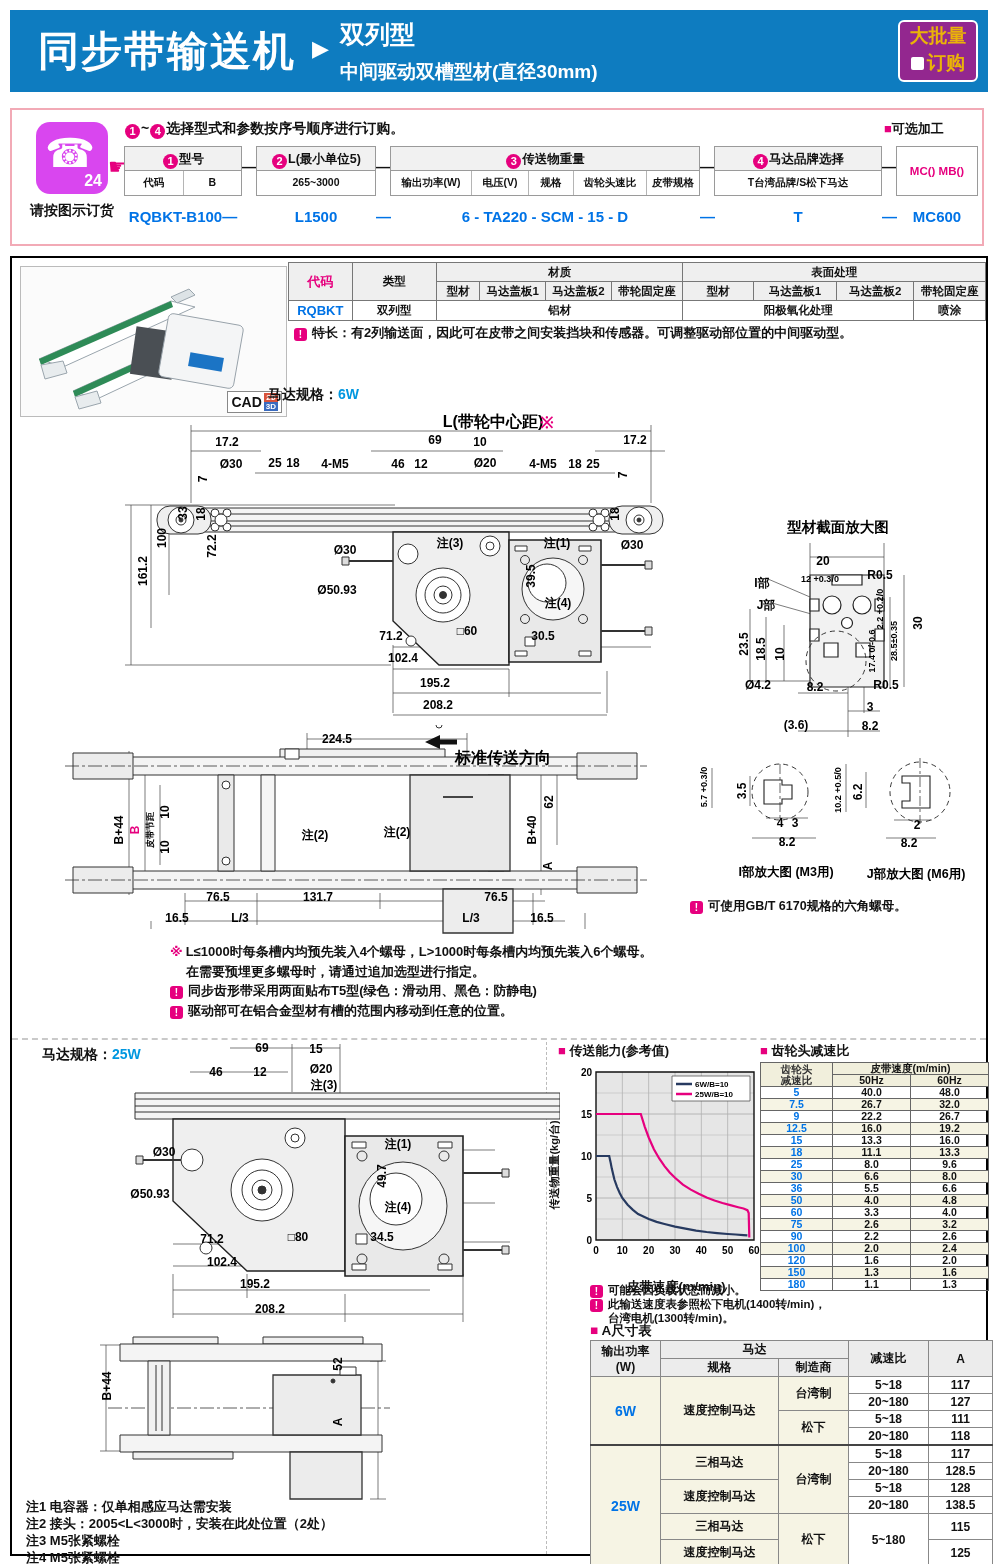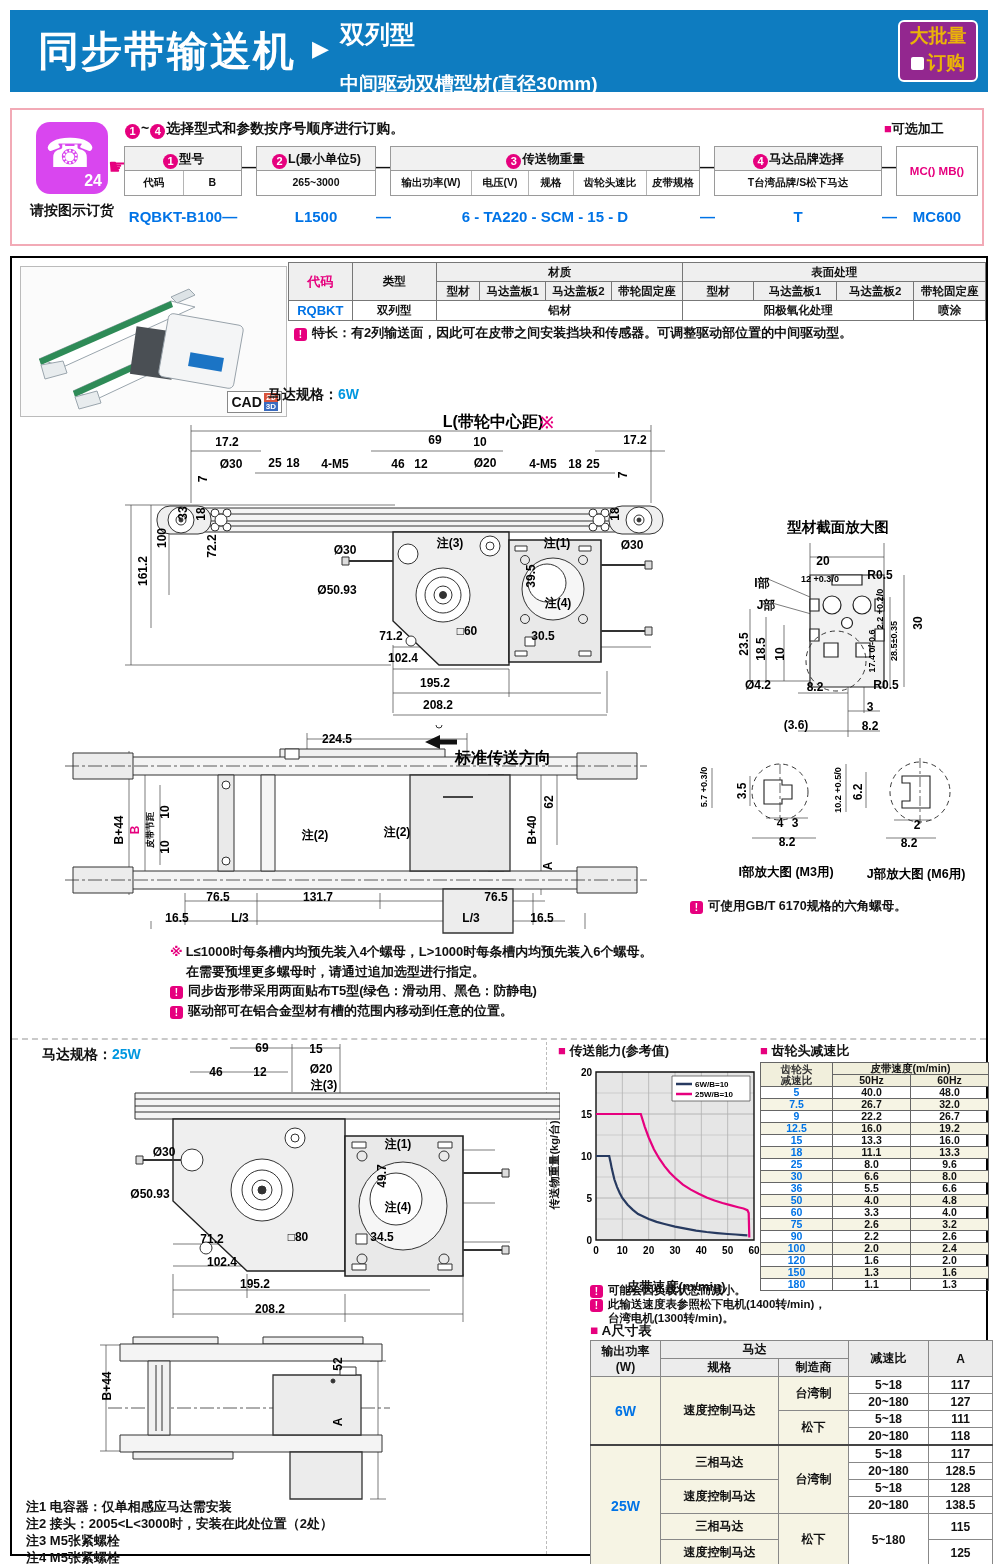--- a/index.html
+++ b/index.html
@@ -3,21 +3,21 @@
 <meta charset="utf-8">
 <style>
   html,body{margin:0;padding:0;background:#fff;}
   body{width:1000px;height:1564px;position:relative;font-family:"Liberation Sans","DejaVu Sans",sans-serif;color:#111;}
   
   .hdr{position:absolute;left:10px;top:10px;width:978px;height:82px;background:#0e7cc0;}
   .hdr-title{position:absolute;left:28px;top:14px;font-size:41px;font-weight:bold;color:#fff;letter-spacing:2px;}
   .hdr-arrow{position:absolute;left:302px;top:26px;font-size:22px;color:#fff;}
   .hdr-sub{position:absolute;left:330px;top:8px;color:#fff;}
   .hdr-sub1{font-size:25px;font-weight:bold;}
-  .hdr-sub2{font-size:19px;font-weight:bold;margin-top:20px;}
+  .hdr-sub2{font-size:19px;font-weight:bold;margin-top:8px;}
   .hdr-badge{position:absolute;right:10px;top:10px;width:80px;height:62px;background:#93278f;border:2px solid #fff;border-radius:6px;color:#eab308;text-align:center;font-weight:bold;font-size:19px;line-height:27px;box-sizing:border-box;}
   .badge-ic{display:inline-block;width:13px;height:13px;background:#fff;border-radius:2px;margin-right:3px;vertical-align:-1px;}
   
   .order{position:absolute;left:10px;top:108px;width:974px;height:138px;border:2px solid #f2aab6;background:#fff;box-sizing:border-box;}
   .phone{position:absolute;left:24px;top:12px;width:72px;height:72px;background:#d946ef;border-radius:14px;color:#fff;}
   .phone::before{content:"☎";position:absolute;left:9px;top:8px;font-size:40px;}
   .phone-24{position:absolute;right:6px;bottom:4px;font-size:16px;font-weight:bold;color:#fff;}
   .phone-cap{position:absolute;left:6px;top:92px;width:108px;text-align:center;font-size:14px;font-weight:bold;}
   .hand{position:absolute;left:96px;top:44px;color:#e6007e;font-size:22px;}
   .instr{position:absolute;left:112px;top:10px;font-size:14px;font-weight:bold;}

